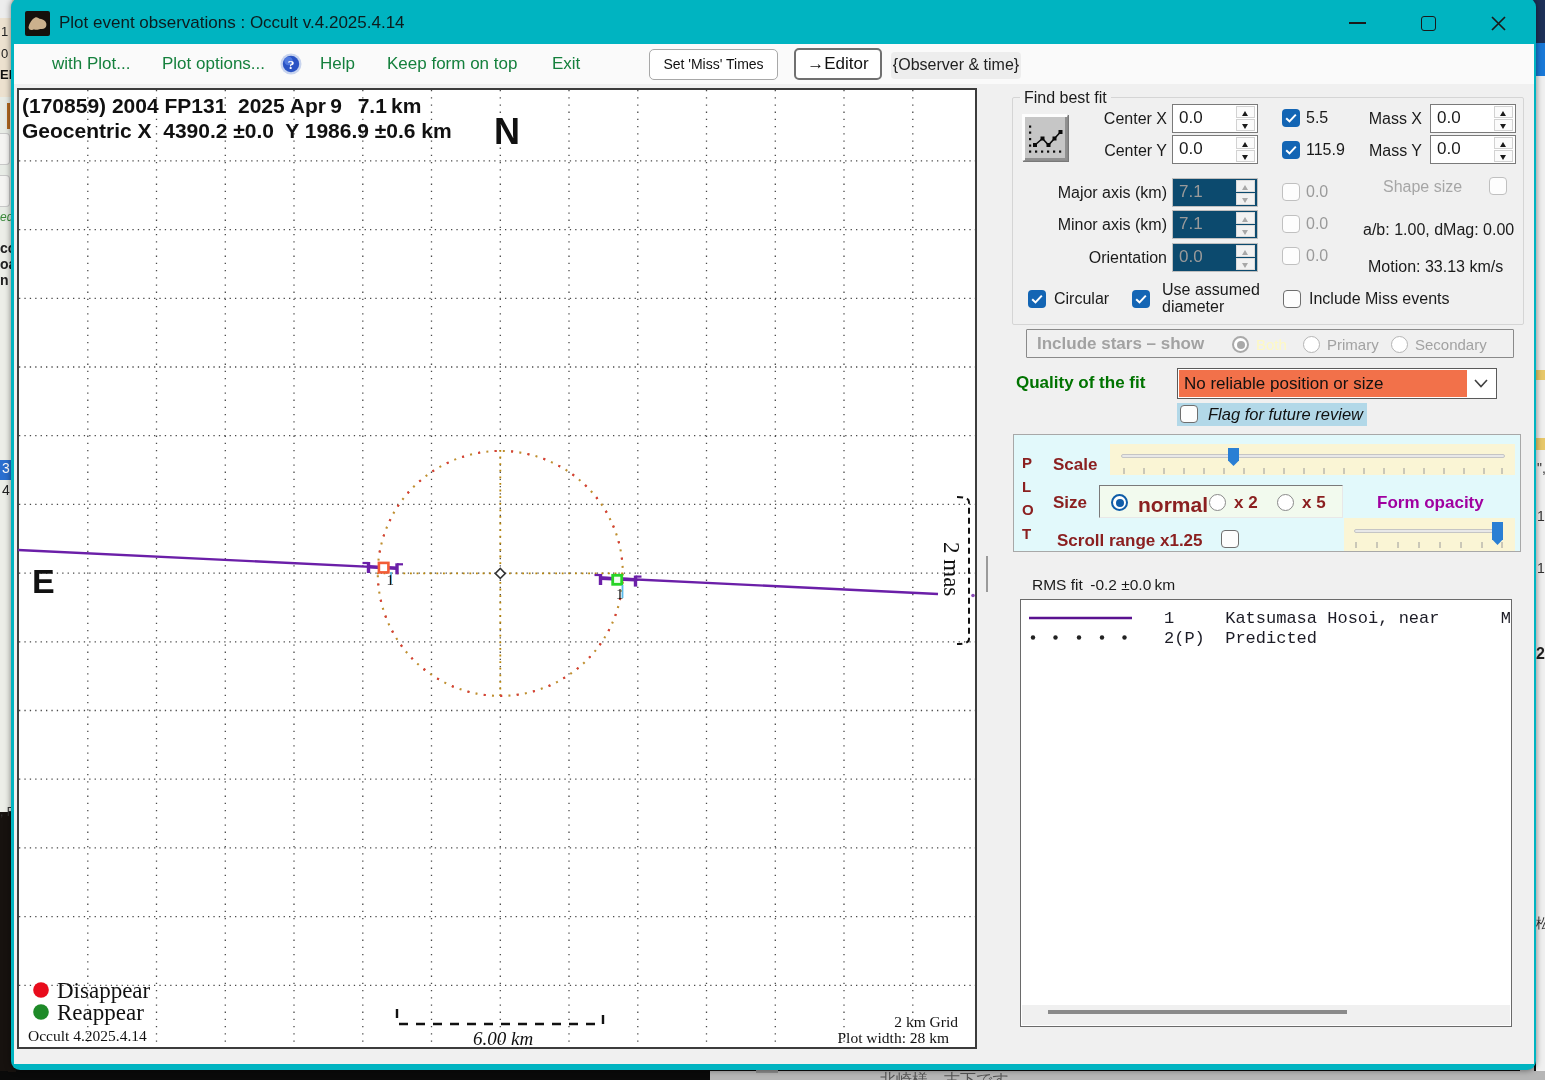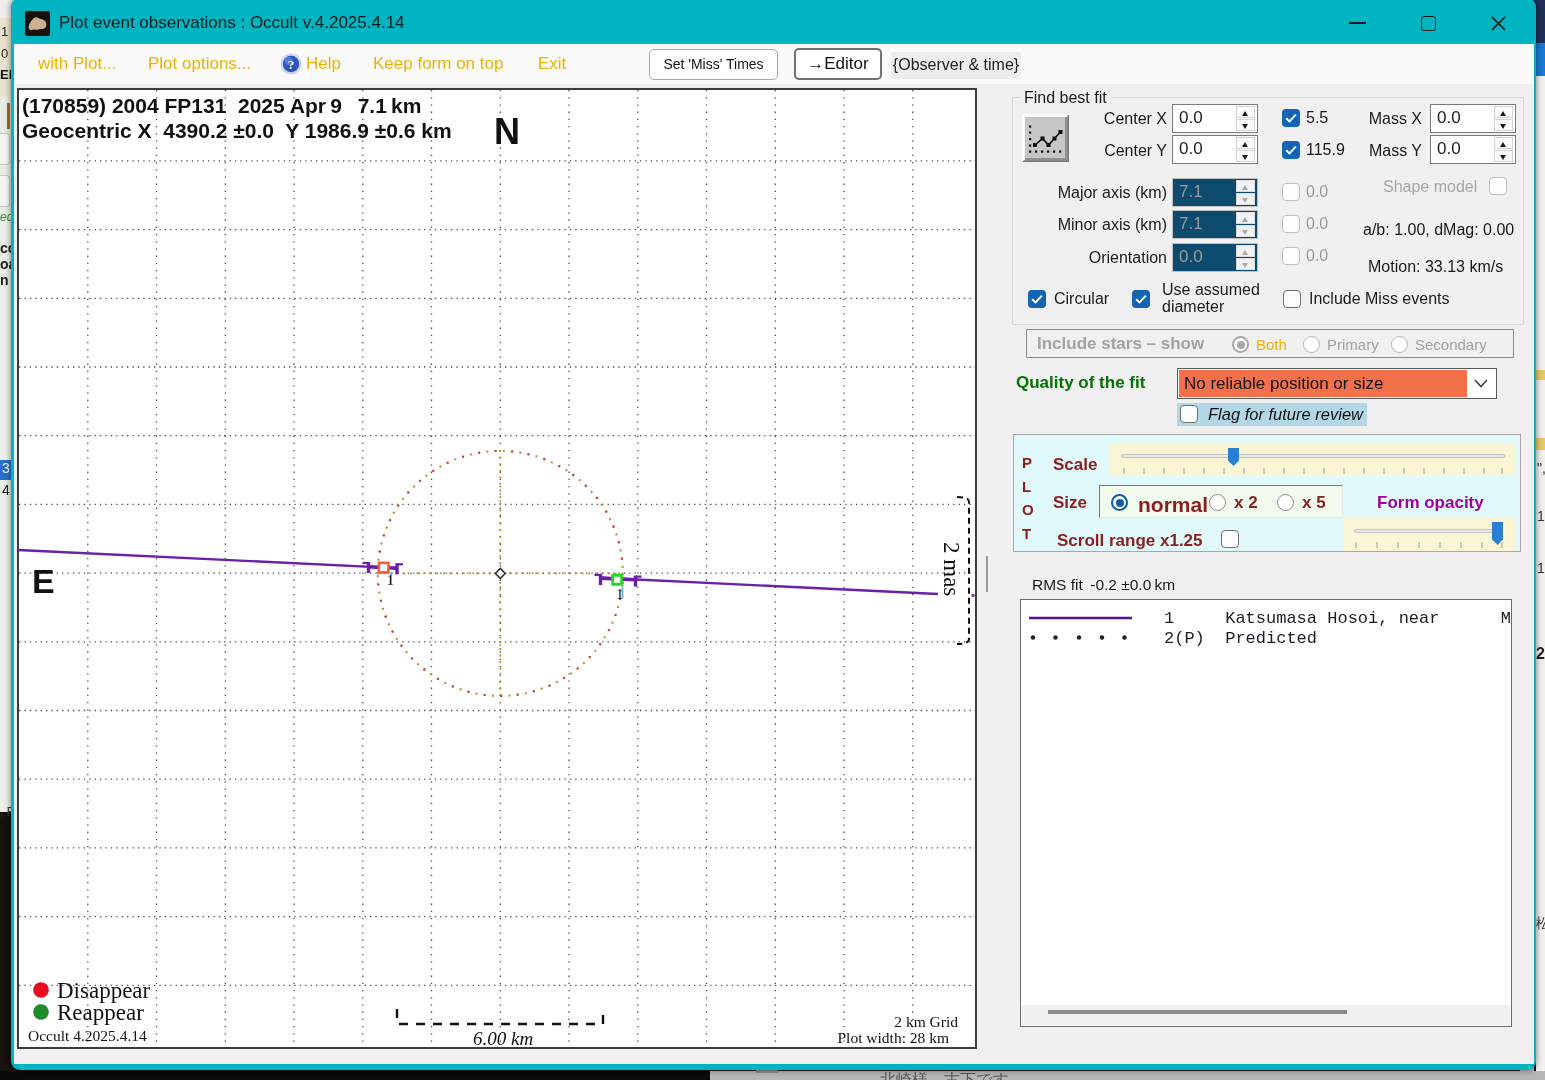--- a/index.html
+++ b/index.html
@@ -3,21 +3,21 @@
 <meta charset="utf-8">
 <style>
   html,body{margin:0;padding:0;}
   body{position:relative;width:1545px;height:1080px;overflow:hidden;background:#0b0b0b;
        font-family:"Liberation Sans",sans-serif;}
   .abs{position:absolute;}
   #win{position:absolute;left:11px;top:-2px;width:1525px;height:1072px;
        background:#00b4c1;border-radius:9px;box-shadow:0 0 6px rgba(0,0,0,.5);}
   #client{position:absolute;left:14px;top:44px;width:1520px;height:1020px;background:#f0f0f0;}
   #menubar{position:absolute;left:14px;top:44px;width:1520px;height:40px;background:#fafafa;}
-  .mi{position:absolute;top:54px;font-size:17px;color:#eab308;}
+  .mi{position:absolute;top:54px;font-size:17px;color:#15803d;margin-left:14px;}
   #titletext{position:absolute;left:59px;top:13px;font-size:17px;color:#0c1c1e;}
   .tbbtn{position:absolute;top:15px;}
   .cb{position:absolute;width:18px;height:18px;border-radius:4px;box-sizing:border-box;}
   .cb.on{background:#1365b4;}
   .cb.on svg{position:absolute;left:1px;top:1px;}
   .cb.off{background:#fdfdfd;border:1.6px solid #6e6e6e;}
   .cb.dis{background:#fdfdfd;border:1.6px solid #c0c0c0;}
   .fld{position:absolute;width:86px;height:29px;box-sizing:border-box;border:1px solid #7a7a7a;
        background:#fff;font-size:17px;color:#1a1a1a;}
   .fld .v{position:absolute;left:6px;top:3px;}
@@ -313,21 +313,21 @@
       <span class="spb u">
         <span class="tri-u"></span>
       </span>
       <span class="spb d">
         <span class="tri-d"></span>
       </span>
     </span>
   </div>
 <div class="cb dis" style="left:1282px;top:183px;"></div>
 <div class="lbl" style="left:1306px;top:183px;color:#9a9a9a;">0.0</div>
-<div class="lbl" style="left:1383px;top:178px;color:#a6a6a6;">Shape model</div>
+<div class="lbl" style="left:1383px;top:178px;color:#a6a6a6;">Shape size</div>
 <div class="cb dis" style="left:1489px;top:177px;"></div>
 
 <div class="lblr" style="left:1040px;top:216px;width:127px;">Minor axis (km)</div>
 <div class="fld dis" style="left:1172px;top:210px;">
     <span class="v">7.1</span>
   <span class="spin">
       <span class="spb u">
         <span class="tri-u"></span>
       </span>
       <span class="spb d">
@@ -366,21 +366,21 @@
       <path d="M3.2 8.2 L6.5 11.4 L12.8 4.6" stroke="#fff" stroke-width="2" fill="none"></path>
     </svg>
   </div>
 <div class="lbl" style="left:1162px;top:281px;line-height:17px;">Use assumed<br>diameter</div>
 <div class="cb off" style="left:1283px;top:290px;"></div>
 <div class="lbl" style="left:1309px;top:290px;">Include Miss events</div>
 
 <div class="abs" style="left:1026px;top:329px;width:486px;height:27px;border:1px solid #8a8a8a;border-radius:1px;background:#f0f0f0;"></div>
 <div class="abs" style="left:1037px;top:334px;font-size:17px;font-weight:bold;color:#a2a2a2;">Include stars – show</div>
 <div class="radio gsel" style="left:1232px;top:336px;"></div>
-<div class="abs" style="left:1256px;top:336px;font-size:15px;color:#eab308;">Both</div>
+<div class="abs" style="left:1256px;top:336px;font-size:15px;color:#fef9c3;">Both</div>
 <div class="radio gray" style="left:1303px;top:336px;"></div>
 <div class="abs" style="left:1327px;top:336px;font-size:15px;color:#a2a2a2;">Primary</div>
 <div class="radio gray" style="left:1391px;top:336px;"></div>
 <div class="abs" style="left:1415px;top:336px;font-size:15px;color:#a2a2a2;text-align:right;">Secondary</div>
 
 <div class="abs" style="left:1016px;top:373px;font-size:17px;font-weight:bold;color:#007300;">Quality of the fit</div>
 <div class="abs" style="left:1177px;top:368px;width:320px;height:31px;background:#fff;border:1px solid #5a5a5a;box-sizing:border-box;"></div>
 <div class="abs" style="left:1179px;top:370px;width:288px;height:27px;background:#f2714a;"></div>
 <div class="abs" style="left:1184px;top:374px;font-size:17px;color:#111;">No reliable position or size</div>
 <svg class="abs" style="left:1474px;top:378px;" width="14" height="11">

